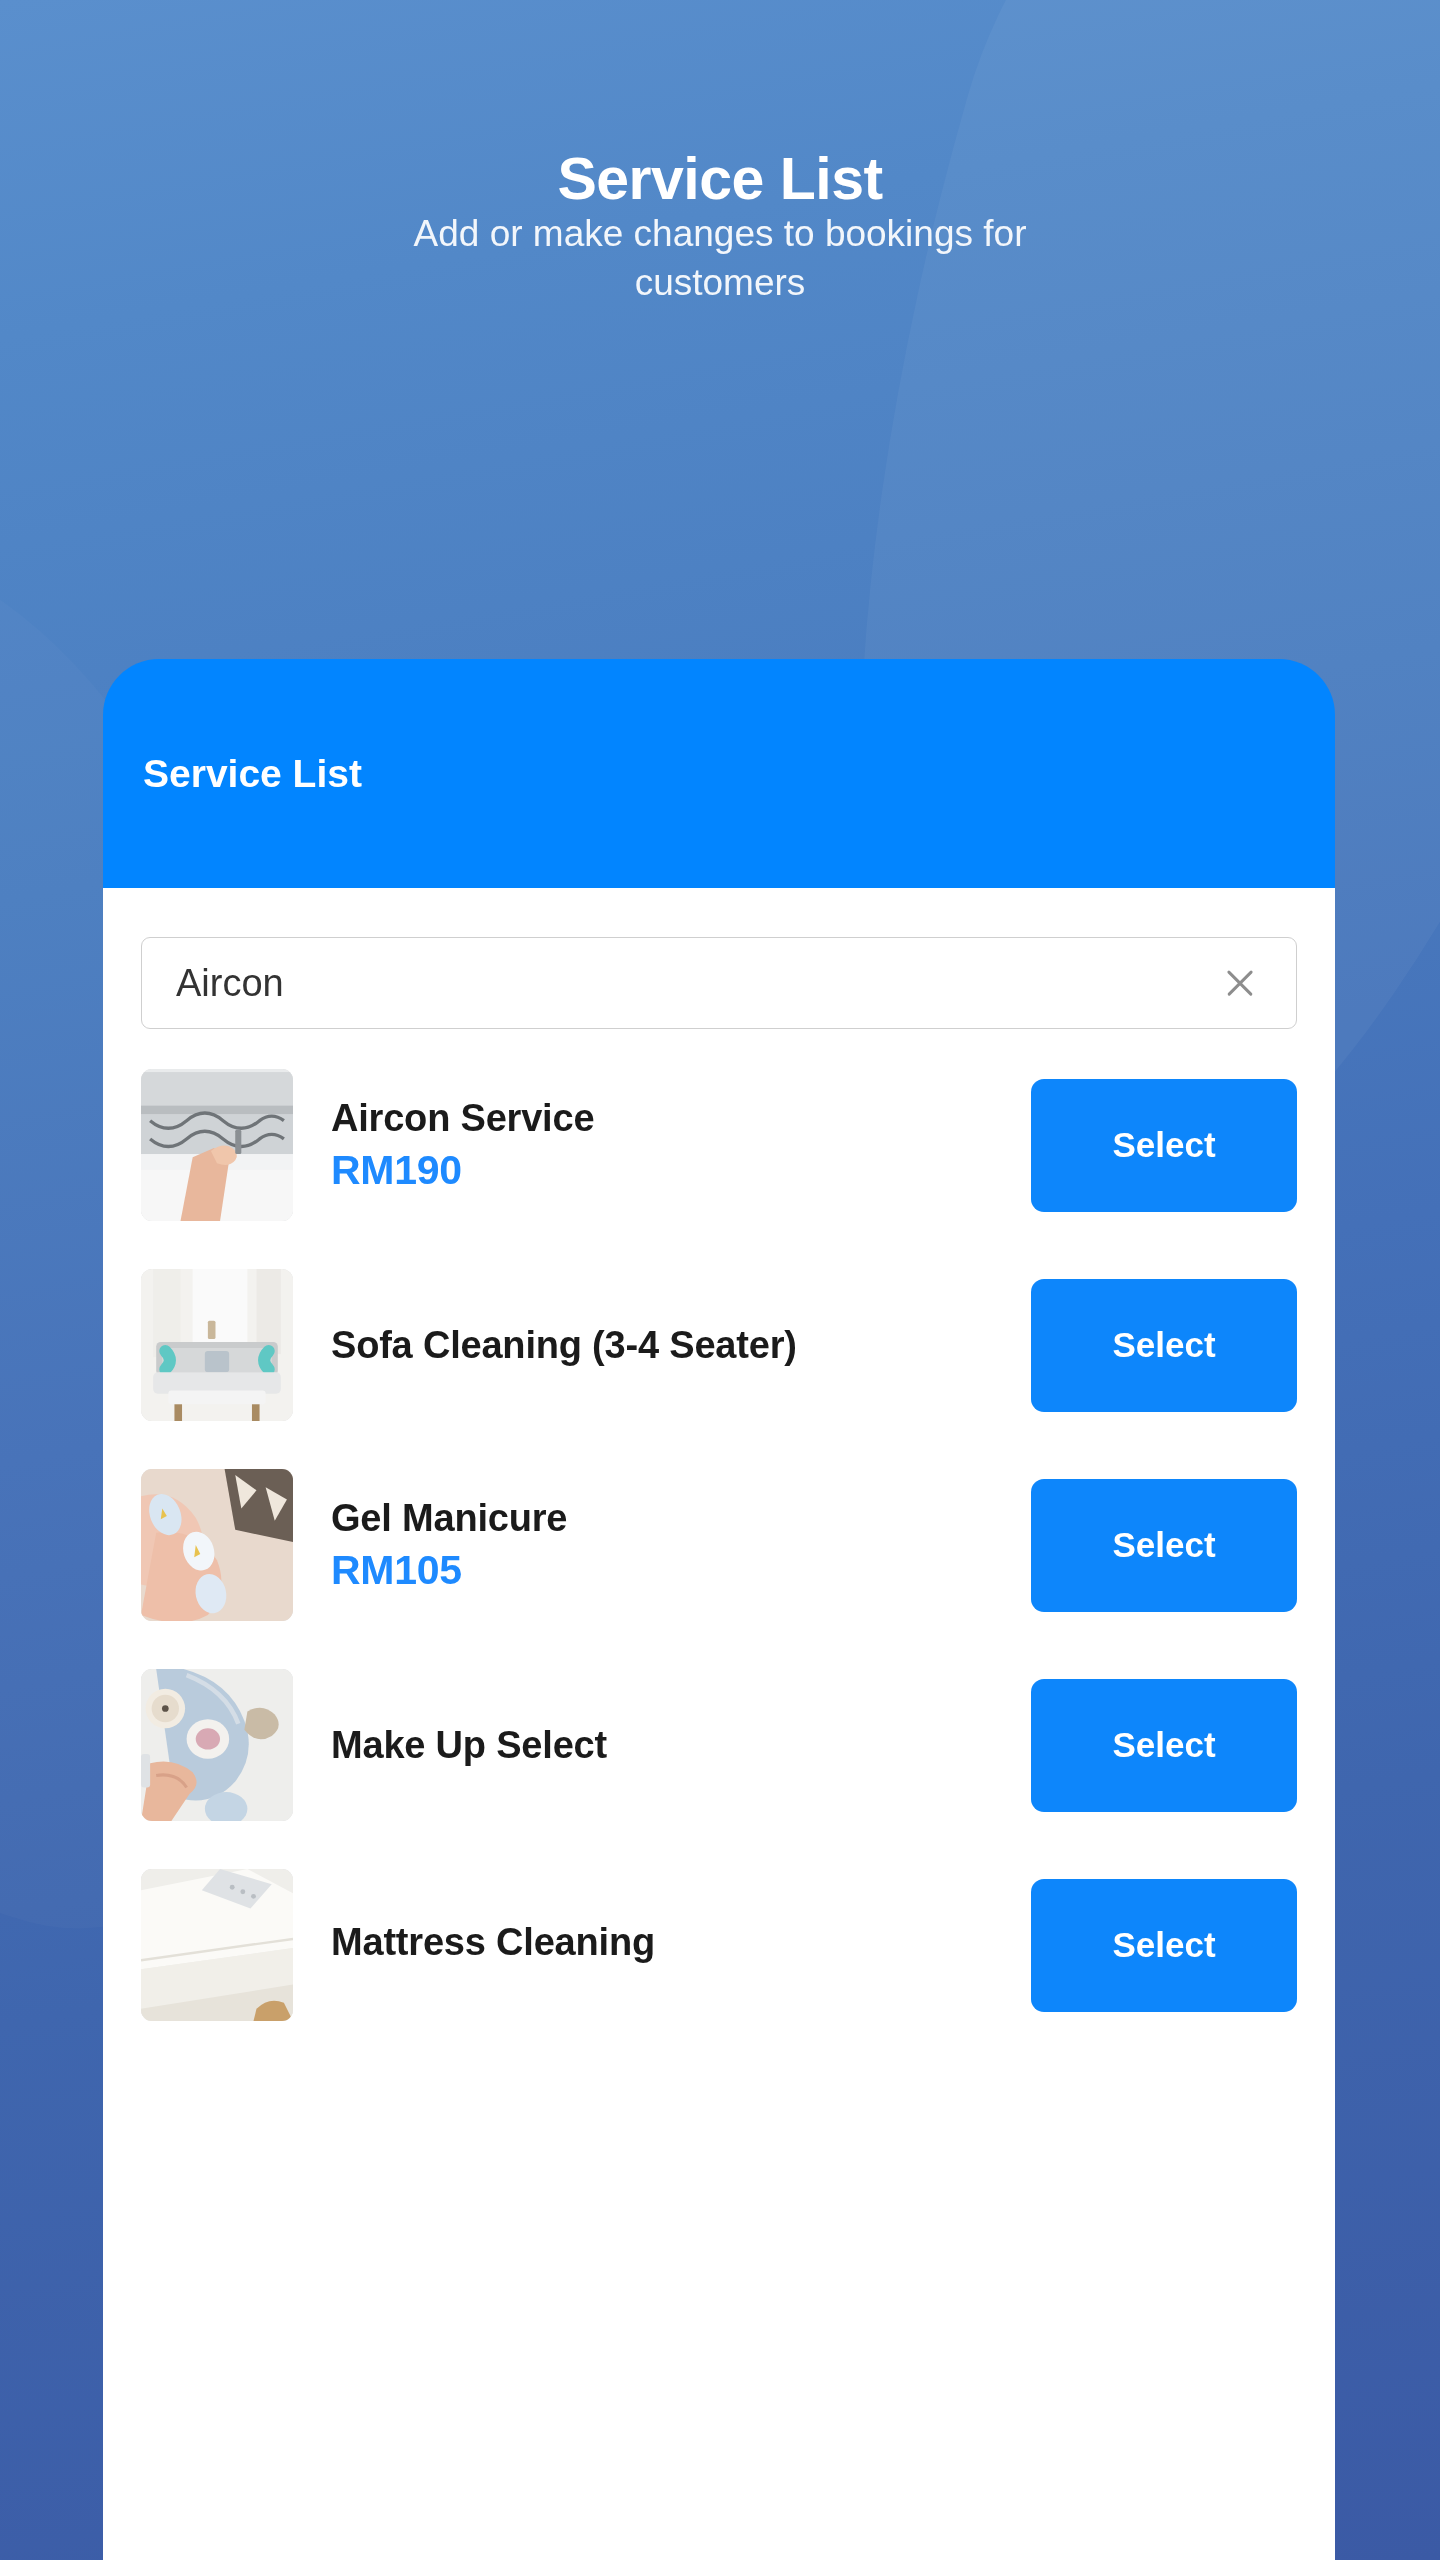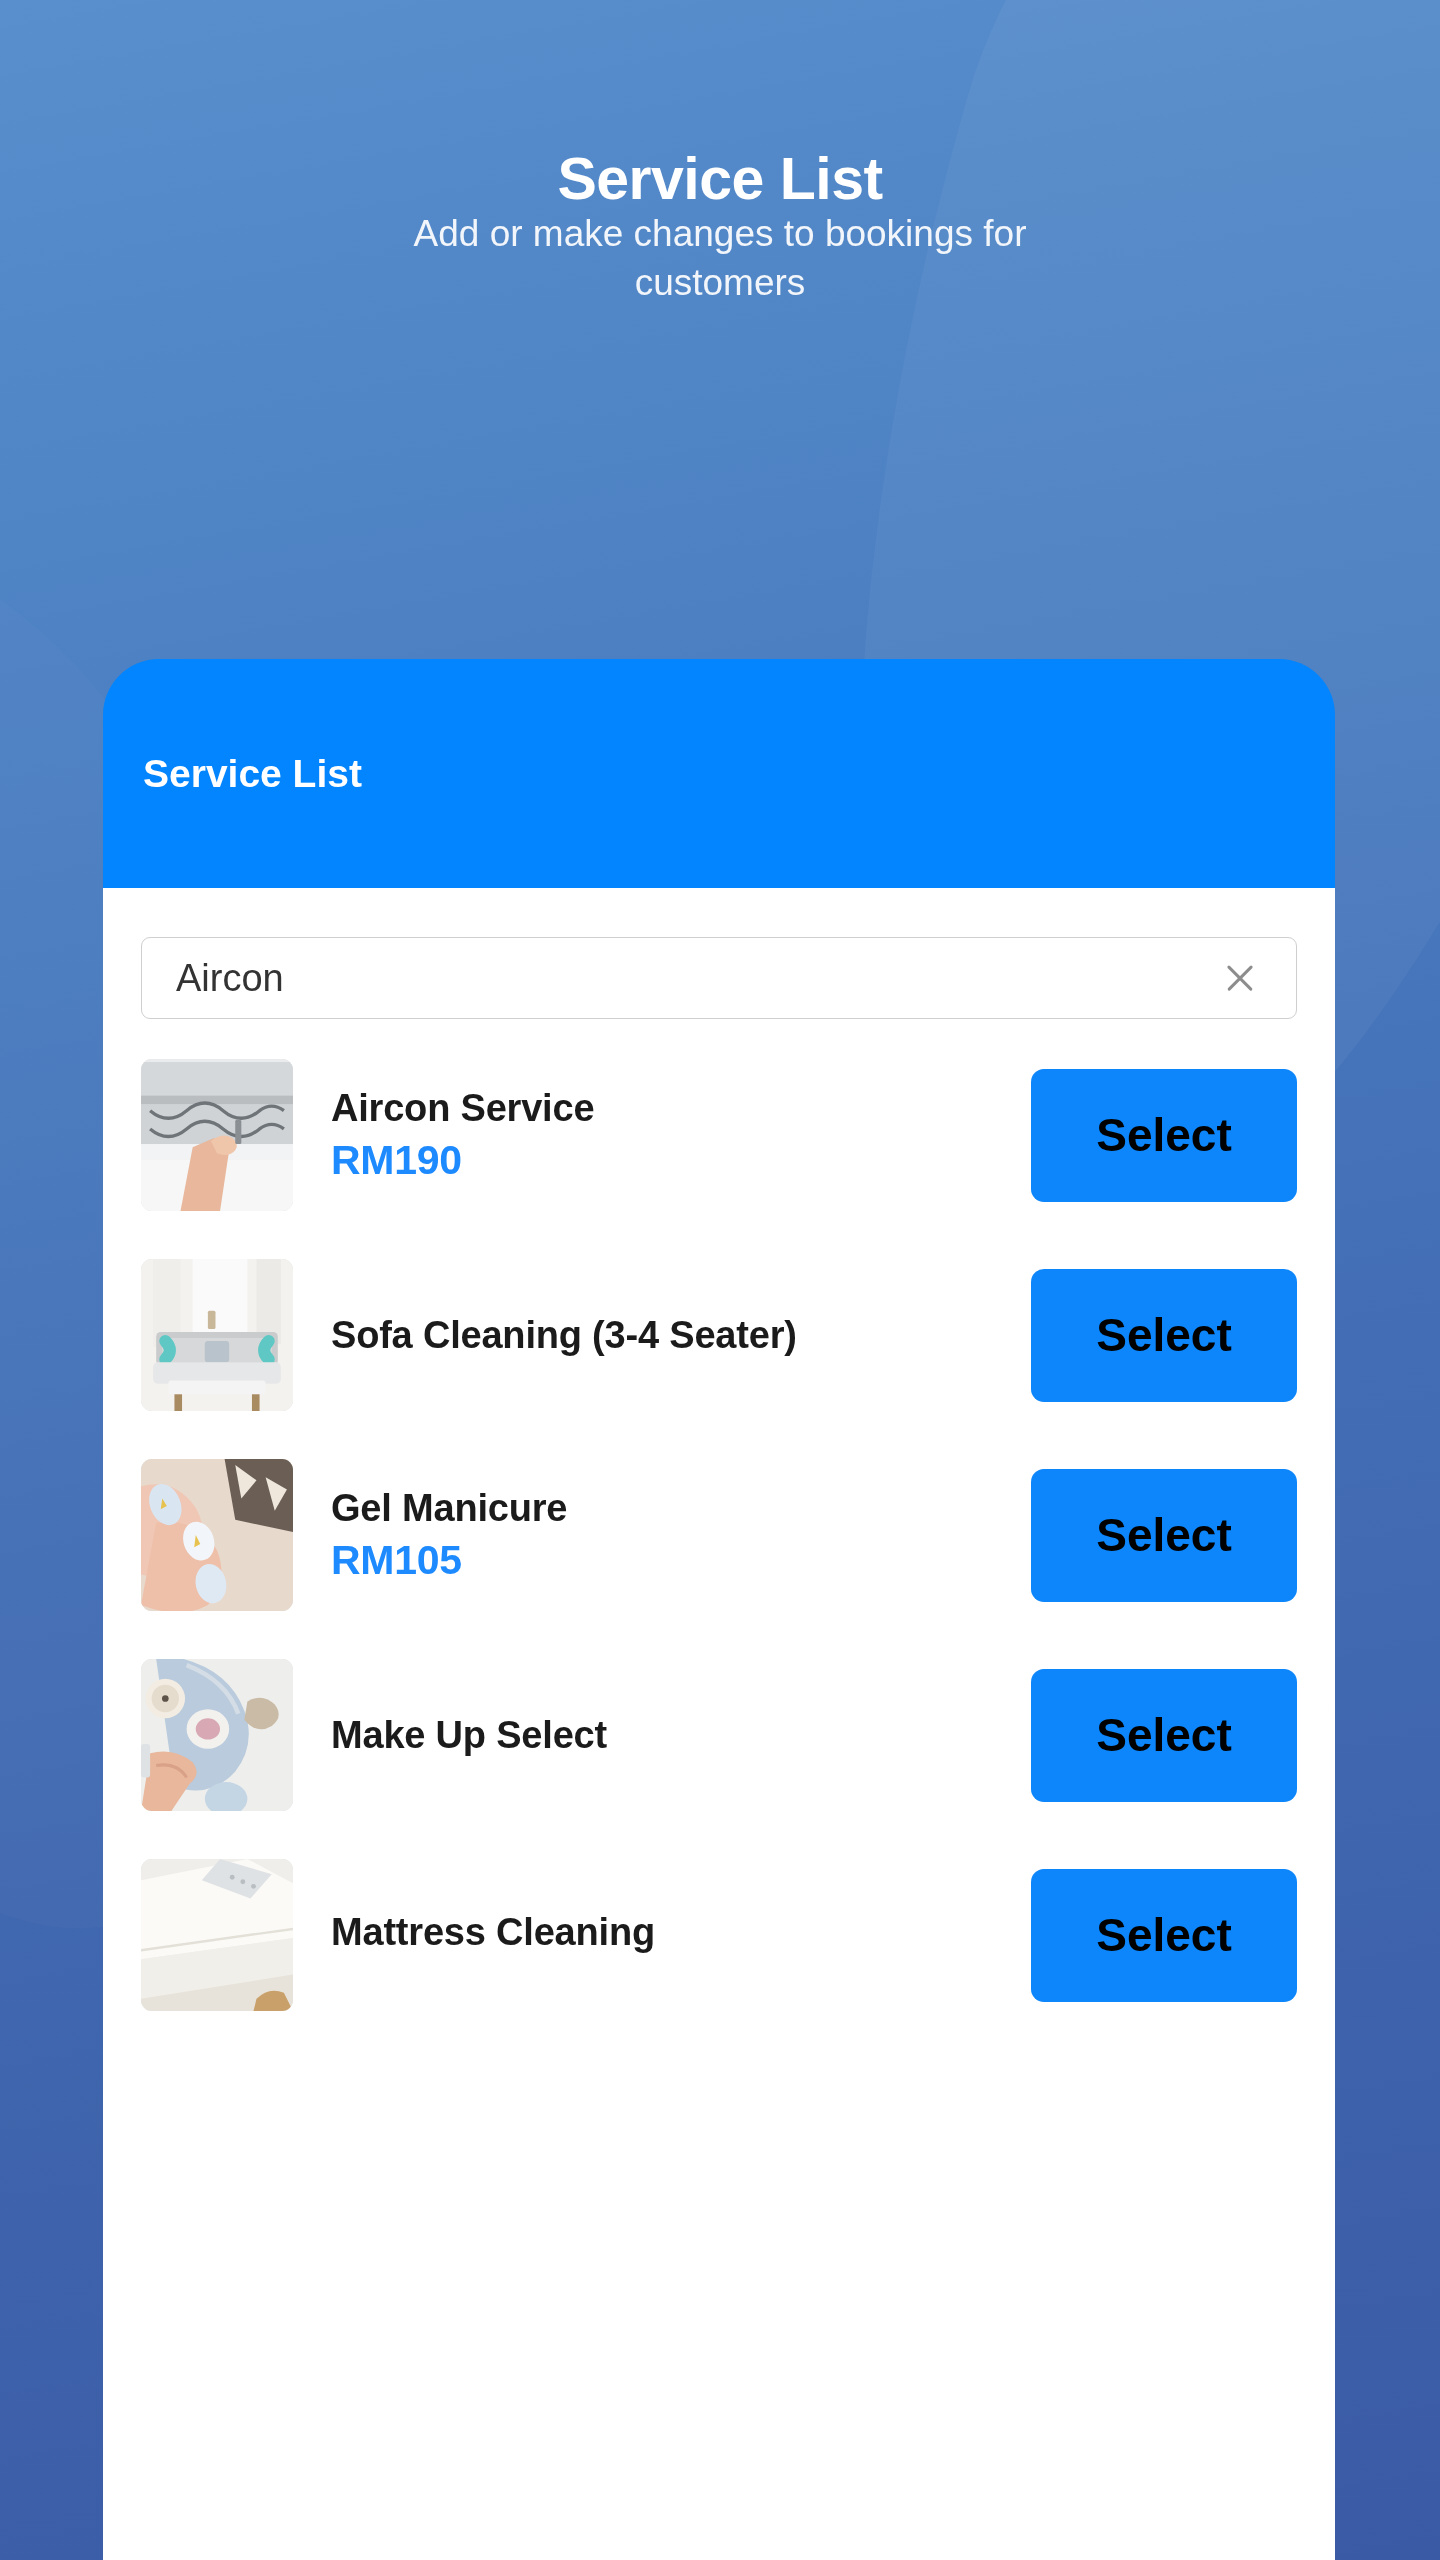--- a/index.html
+++ b/index.html
@@ -97,21 +97,21 @@
     height:1672px;
     overflow:hidden;
   }
 
   
   .search-wrap {
     padding-top:49px;
   }
   .search-box {
     position:relative;
-    height:82px;
+    height:92px;
     border:1.5px solid #cfcfcf;
     border-radius:9px;
     display:flex;
     align-items:center;
     padding:0 34px;
     background:#fff;
   }
   .search-value {
     font-size:38px;
     color:#333333;
@@ -181,23 +181,23 @@
     margin-top:5px;
     letter-spacing:-0.3px;
   }
   .select-btn {
     flex:0 0 auto;
     width:266px;
     height:133px;
     background:#0d86fb;
     border:none;
     border-radius:13px;
-    color:#000000;
+    color:#ffffff;
     font-family:"Liberation Sans", sans-serif;
-    font-size:46px;
+    font-size:35px;
     font-weight:bold;
     cursor:pointer;
     display:flex;
     align-items:center;
     justify-content:center;
     margin-left:48px;
   }
 </style>
 </head>
 <body>

